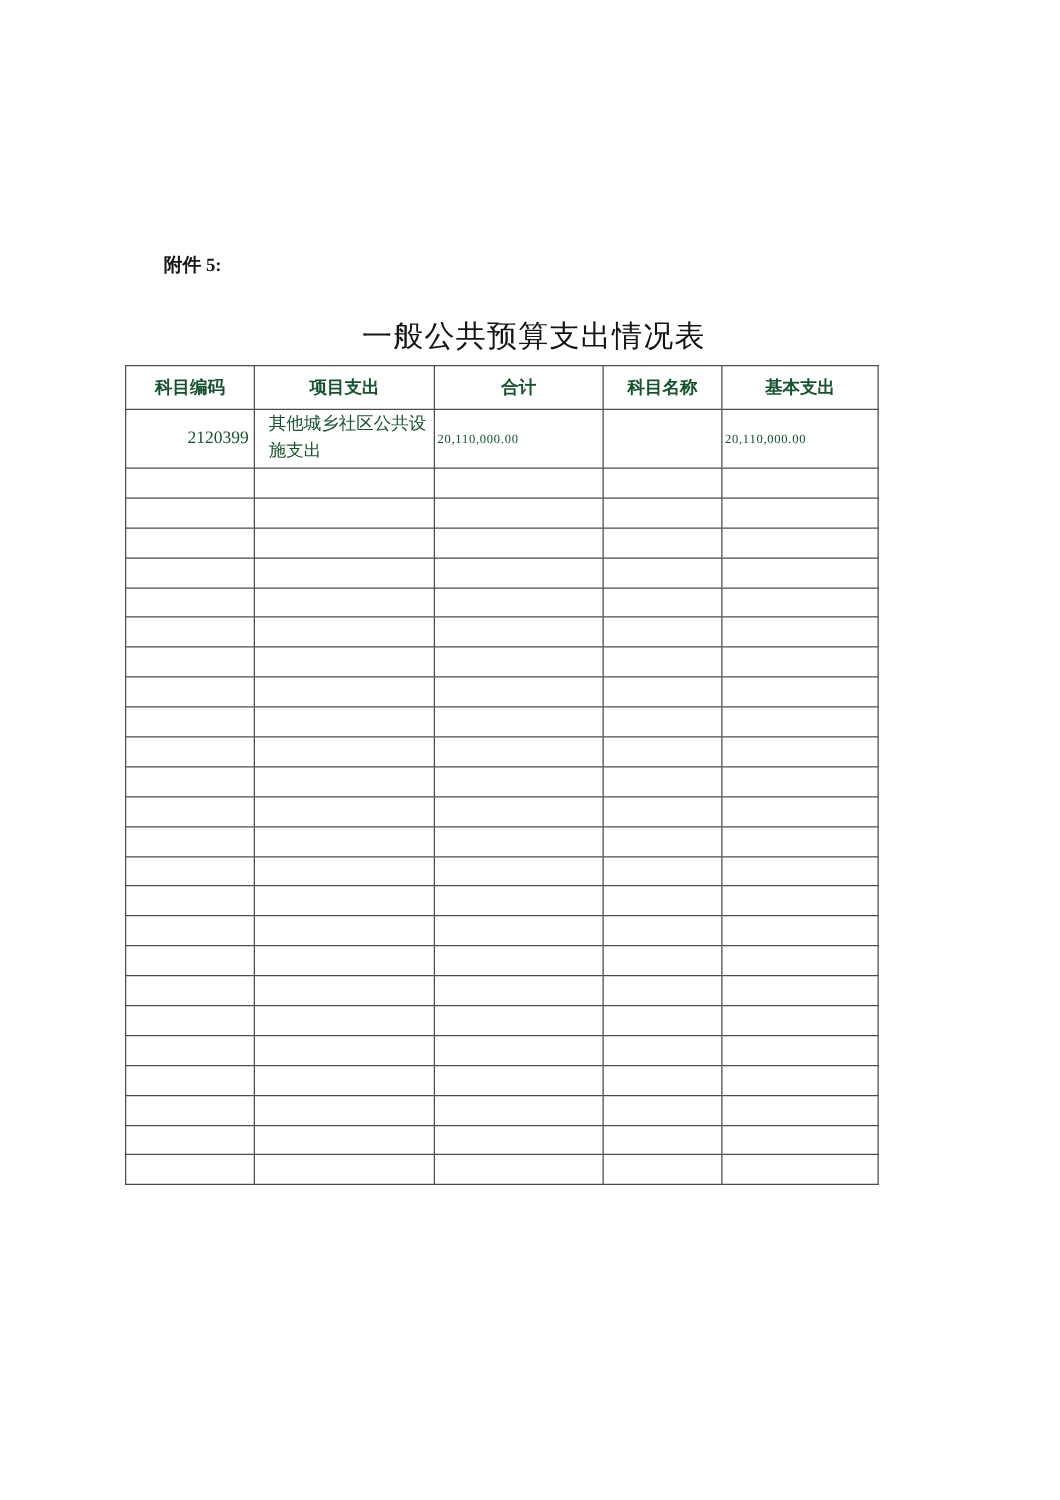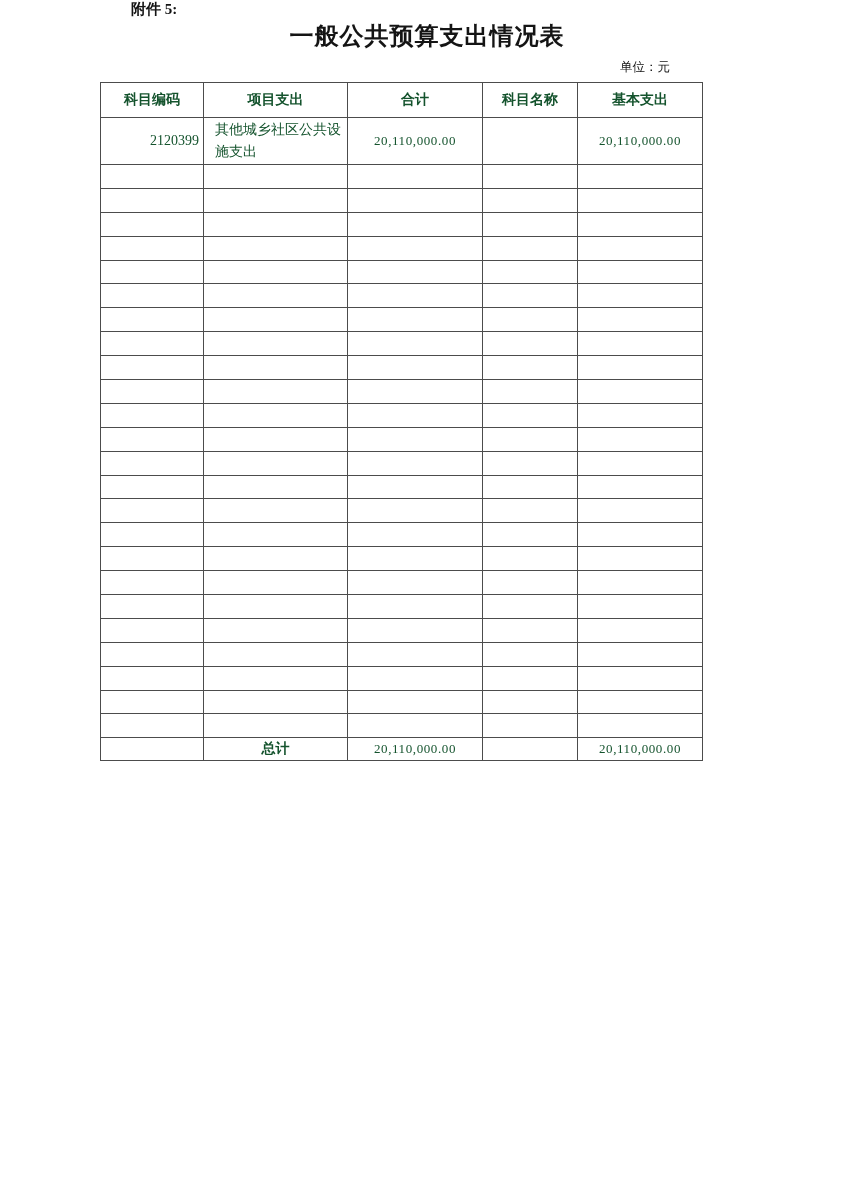--- a/index.html
+++ b/index.html
@@ -10,31 +10,32 @@
   .page {
     position: relative;
     width: 848px;
     height: 1200px;
     background: #ffffff;
     overflow: hidden;
     font-family: "Liberation Serif", "DejaVu Serif", serif;
     color: #141414;
   }
   .attachment {
+    padding-top: 204px;
     margin-left: 131px;
     font-size: 15px;
     font-weight: bold;
     line-height: 18px;
   }
   .doc-title {
-    margin: 4px 0 0 126px;
+    margin: 34px 0 0 126px;
     width: 602px;
     text-align: center;
     font-size: 24px;
-    font-weight: bold;
+    font-weight: normal;
     line-height: 28px;
     letter-spacing: 1px;
   }
   .unit-line {
     margin: 10px 0 0 126px;
     width: 602px;
     box-sizing: border-box;
     text-align: right;
     padding-right: 58px;
     font-size: 12.5px;
@@ -66,40 +67,39 @@
   td.c-code {
     text-align: right;
     padding: 0 4px 0 9px;
   }
   td.c-name {
     text-align: left;
     padding: 1px 6px 1px 11px;
     line-height: 22px;
   }
   td.c-num {
-    text-align: center;
+    text-align: left;
     padding: 0 2px;
     letter-spacing: 0.6px;
-    font-size: 13px;
+    font-size: 10px;
   }
   td.c-total-label {
     text-align: center;
     font-weight: bold;
     padding: 0;
   }
 </style>
 </head>
 <body>
 
 <div class="page">
   <div class="attachment">附件 5:</div>
 
   <div class="doc-title">一般公共预算支出情况表</div>
 
-  <div class="unit-line">单位：元</div>
 
   <table class="budget-table">
     <colgroup>
       <col style="width:103px">
       <col style="width:144px">
       <col style="width:135px">
       <col style="width:95px">
       <col style="width:125px">
     </colgroup>
     <thead>
@@ -280,22 +280,15 @@
           <td></td>
           <td></td>
         </tr>
         <tr class="empty-row">
           <td></td>
           <td></td>
           <td></td>
           <td></td>
           <td></td>
         </tr>
-        <tr class="total-row">
-          <td class="c-code"></td>
-          <td class="c-total-label">总计</td>
-          <td class="c-num">20,110,000.00</td>
-          <td class="c-num"></td>
-          <td class="c-num">20,110,000.00</td>
-        </tr>
       </tbody>
   </table>
 </div>
 
 </body></html>

